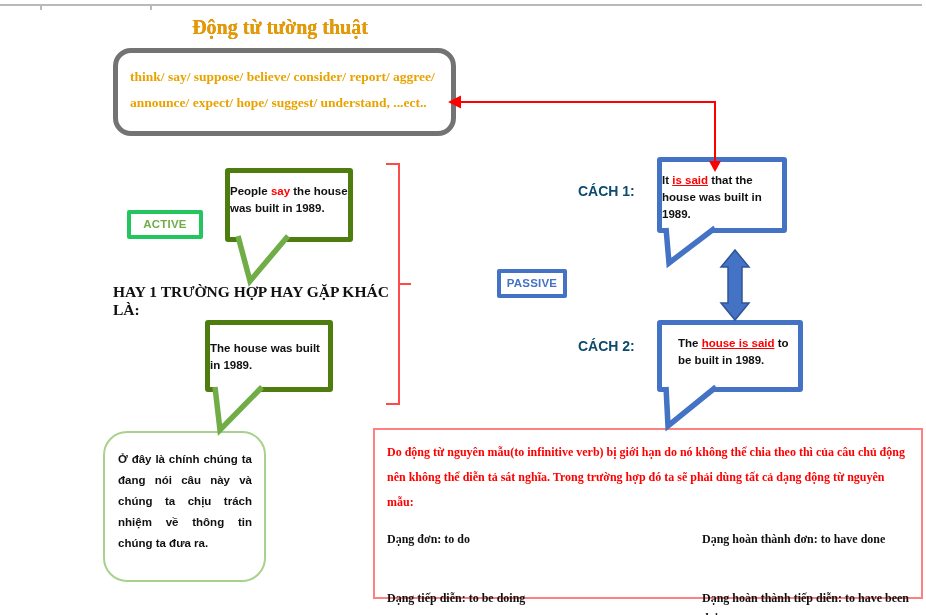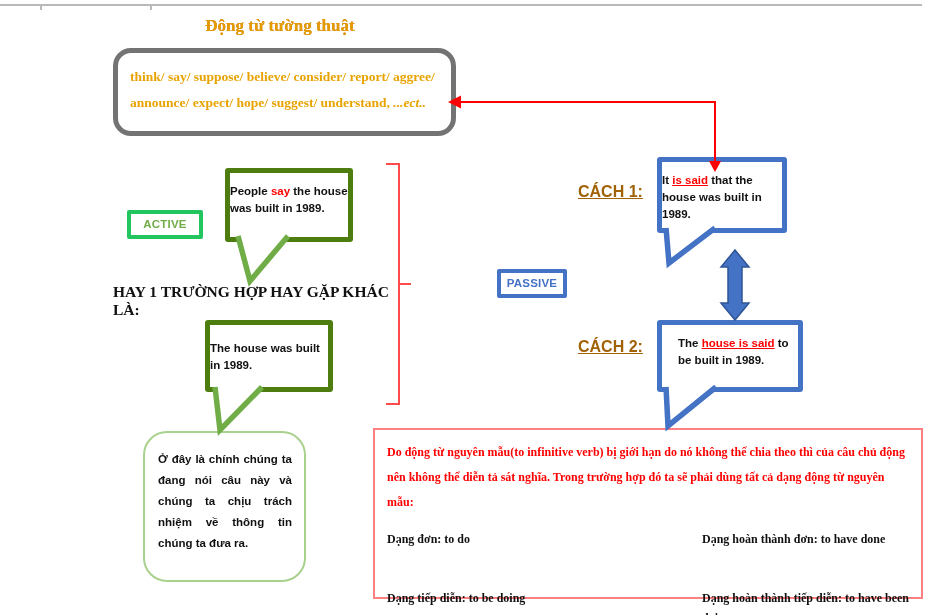--- a/index.html
+++ b/index.html
@@ -8,33 +8,33 @@
     font-family:"Liberation Sans","DejaVu Sans",sans-serif;
   }
   .abs{position:absolute;}
   
   .top-rule{left:0;top:4px;width:922px;height:2px;background:#b9b9b9;}
   .top-tick{top:4px;width:2px;height:6px;background:#b9b9b9;}
   
   .title{
     left:160px;top:16px;width:240px;text-align:center;
     font-family:"Liberation Serif","DejaVu Serif",serif;
-    font-weight:bold;font-size:17px;color:#e39c00;
+    font-weight:bold;font-size:20px;color:#e39c00;
     text-shadow:0 0 0.6px #d2691e;
   }
   
   .verbs-box{
     left:113px;top:48px;width:309px;height:48px;
     border:5px solid #737373;border-radius:18px;background:#fff;
     padding:11px 12px 19px 12px;
     font-family:"Liberation Serif","DejaVu Serif",serif;
     font-weight:bold;font-size:13.5px;color:#e8a300;line-height:26px;
     white-space:nowrap;
   }
-  .verbs-box .it{font-style:italic;}
+  .verbs-box .it{}
   
   .tag-box{
     border-radius:2px;background:#fff;text-align:center;
     font-weight:bold;font-size:11.5px;letter-spacing:0.2px;
   }
   .active-box{left:127px;top:183px;width:68px;height:21px;line-height:21px;border:4px solid #22c55e;color:#70AD47;margin-top:27px;}
   .passive-box{left:497px;top:269px;width:62px;height:21px;line-height:21px;border:4px solid #4472C4;color:#4472C4;}
   
   .bubble{
     background:#fff;text-align:left;font-weight:bold;font-size:11.5px;
@@ -49,32 +49,31 @@
   .red-txt{color:#FF0000;}
   .red-u{color:#FF0000;text-decoration:underline;}
   
   .hay-heading{
     left:113px;top:283px;width:300px;
     font-family:"Liberation Serif","DejaVu Serif",serif;
     font-weight:bold;font-size:15.5px;color:#111;
   }
   
   .cach{
-    font-weight:bold;font-size:16px;color:#a16207;text-decoration:underline;
+    font-weight:bold;font-size:14px;color:#0c4a6e;
   }
   .cach1{left:578px;top:183px;}
   .cach2{left:578px;top:338px;}
   
   .note-bubble{
     left:103px;top:431px;width:134px;height:119px;
     border:2px solid #A9D18E;border-radius:24px;background:#fff;
     padding:16px 12px 12px 13px;
     font-weight:bold;font-size:11.5px;line-height:21px;color:#111;
     text-align:justify;
-    margin-left:40px;
   }
   
   .inf-box{
     left:373px;top:428px;width:524px;height:147px;
     border:2px solid #FF8080;background:#fff;
     padding:10px 10px 10px 12px;
     font-family:"Liberation Serif","DejaVu Serif",serif;
     font-weight:bold;font-size:12px;
   }
   .inf-box .explanation{color:#FF0000;line-height:25px;margin:0 0 14px 0;}

